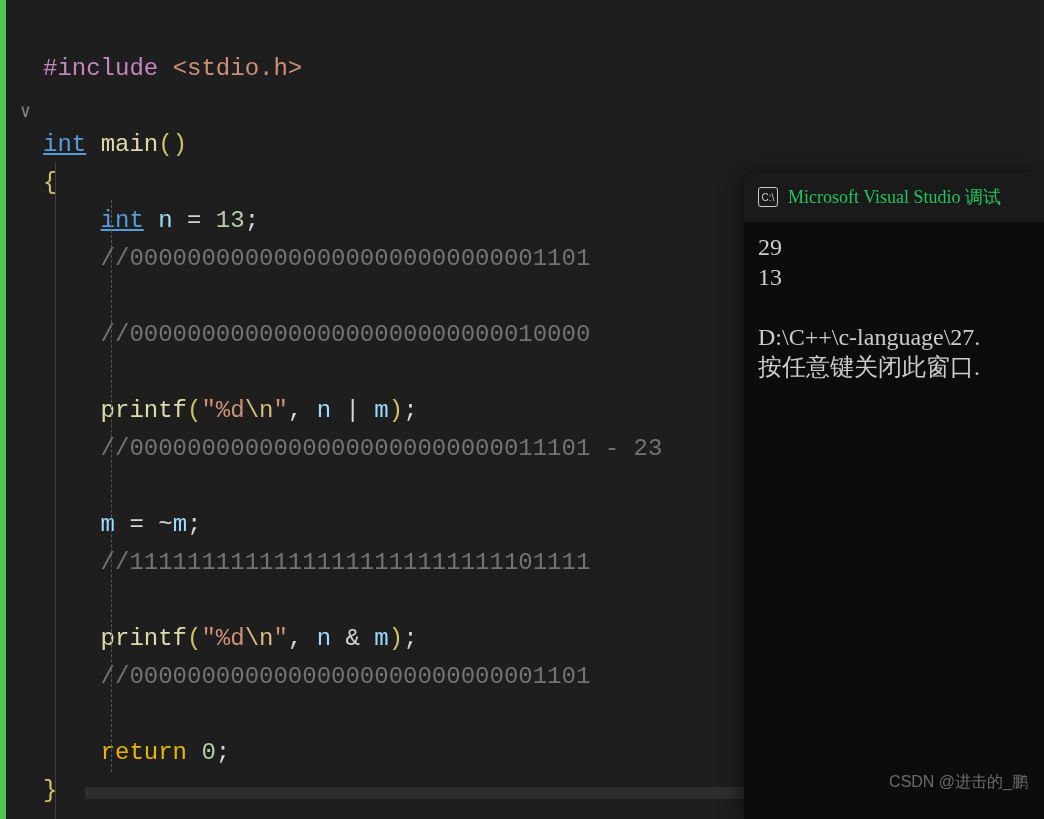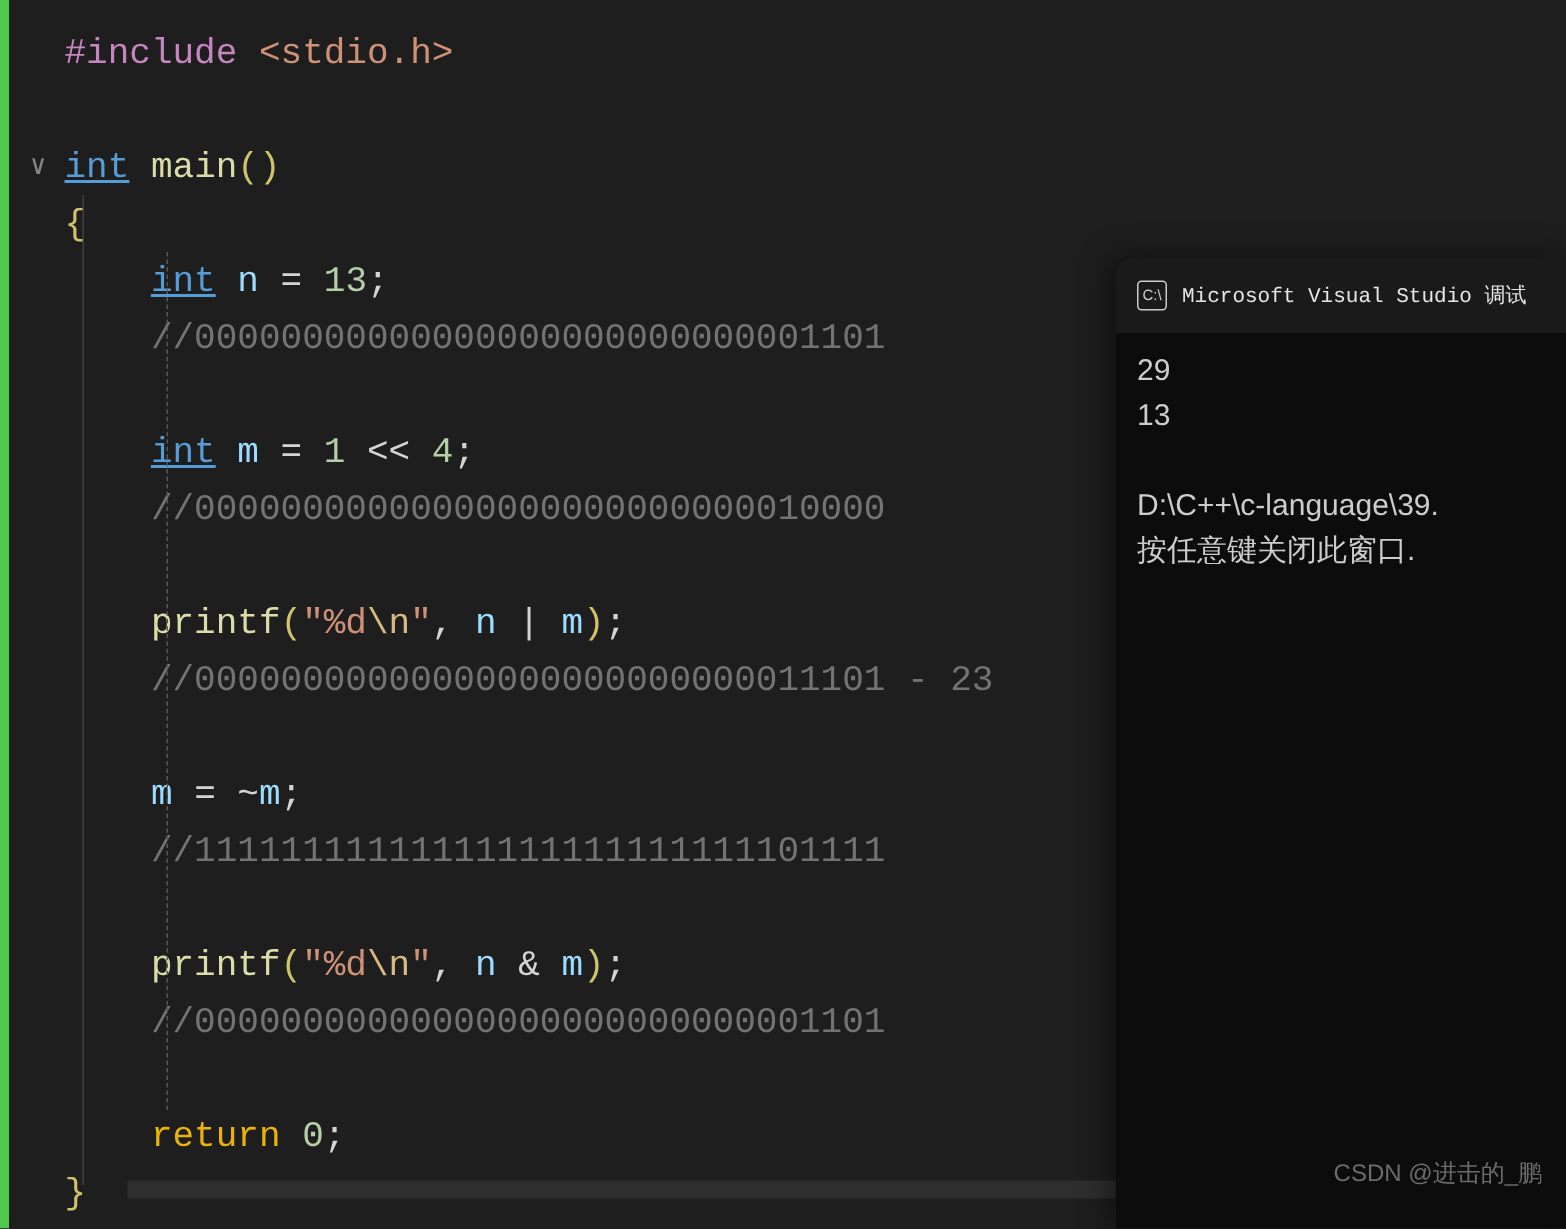--- a/index.html
+++ b/index.html
@@ -33,20 +33,21 @@
       color: #858585;
       font-size: 18px;
       cursor: pointer;
     }
     .code-area {
       flex: 1;
       padding-top: 18px;
       line-height: 38px;
       position: relative;
       overflow: hidden;
+      margin-top: 32px;
     }
     .code-line {
       white-space: pre;
       padding-left: 2px;
     }
     .vline {
       position: absolute;
       width: 1px;
       background: #404040;
       left: 14px;
@@ -96,30 +97,30 @@
       border: 1.5px solid #ccc;
       border-radius: 3px;
       display: flex;
       align-items: center;
       justify-content: center;
       font-size: 10px;
       color: #ccc;
       font-family: sans-serif;
     }
     .console-title {
-      color: #e5e5e5;
-      font-size: 14px;
-      font-family: Liberation Mono, monospace;
+      color: #22c55e;
+      font-size: 18px;
+      font-family: Liberation Serif, serif;
       font-weight: 500;
     }
     .console-body {
       padding: 10px 14px;
       color: #cccccc;
-      font-size: 20px;
-      font-family: Liberation Sans, sans-serif;
+      font-size: 24px;
+      font-family: Liberation Serif, serif;
       line-height: 30px;
     }
     .console-line {
       white-space: nowrap;
     }
     .watermark {
       position: absolute;
       right: 16px;
       bottom: 26px;
       color: #6b6b6b;
@@ -147,21 +148,20 @@
     <div class="vline" style="top:130px; height:660px;"></div>
     <div class="dashed-vline" style="top:168px; height:572px;"></div>
 
     <div class="code-line"><span class="tok-include">#include</span> <span class="tok-header">&lt;stdio.h&gt;</span></div>
     <div class="code-line"> </div>
     <div class="code-line"><span class="tok-type">int</span> <span class="tok-func">main</span><span class="tok-brace">()</span></div>
     <div class="code-line"><span class="tok-brace">{</span></div>
     <div class="code-line">    <span class="tok-type">int</span> <span class="tok-var">n</span> <span class="tok-op">=</span> <span class="tok-num">13</span><span class="tok-punc">;</span></div>
     <div class="code-line">    <span class="tok-comment">//00000000000000000000000000001101</span></div>
     <div class="code-line"> </div>
-    <div class="code-line">    <span class="tok-type">int</span> <span class="tok-var">m</span> <span class="tok-op">=</span> <span class="tok-num">1</span> <span class="tok-op">&lt;&lt;</span> <span class="tok-num">4</span><span class="tok-punc">;</span></div>
     <div class="code-line">    <span class="tok-comment">//00000000000000000000000000010000</span></div>
     <div class="code-line"> </div>
     <div class="code-line">    <span class="tok-func">printf</span><span class="tok-brace">(</span><span class="tok-string">"%d</span><span class="tok-escape">\n</span><span class="tok-string">"</span><span class="tok-punc">,</span> <span class="tok-var">n</span> <span class="tok-op">|</span> <span class="tok-var">m</span><span class="tok-brace">)</span><span class="tok-punc">;</span></div>
     <div class="code-line">    <span class="tok-comment">//00000000000000000000000000011101 - 23</span></div>
     <div class="code-line"> </div>
     <div class="code-line">    <span class="tok-var">m</span> <span class="tok-op">=</span> <span class="tok-op">~</span><span class="tok-var">m</span><span class="tok-punc">;</span></div>
     <div class="code-line">    <span class="tok-comment">//11111111111111111111111111101111</span></div>
     <div class="code-line"> </div>
     <div class="code-line">    <span class="tok-func">printf</span><span class="tok-brace">(</span><span class="tok-string">"%d</span><span class="tok-escape">\n</span><span class="tok-string">"</span><span class="tok-punc">,</span> <span class="tok-var">n</span> <span class="tok-op">&amp;</span> <span class="tok-var">m</span><span class="tok-brace">)</span><span class="tok-punc">;</span></div>
     <div class="code-line">    <span class="tok-comment">//00000000000000000000000000001101</span></div>
@@ -175,18 +175,18 @@
 
 <div class="console-window">
   <div class="console-titlebar">
     <div class="console-icon">C:\</div>
     <div class="console-title">Microsoft Visual Studio 调试</div>
   </div>
   <div class="console-body">
     <div class="console-line">29</div>
     <div class="console-line">13</div>
     <div class="console-line">&nbsp;</div>
-    <div class="console-line">D:\C++\c-language\39.</div>
+    <div class="console-line">D:\C++\c-language\27.</div>
     <div class="console-line">按任意键关闭此窗口. </div>
   </div>
 </div>
 
 <div class="watermark">CSDN @进击的_鹏</div>
 
 </body></html>

